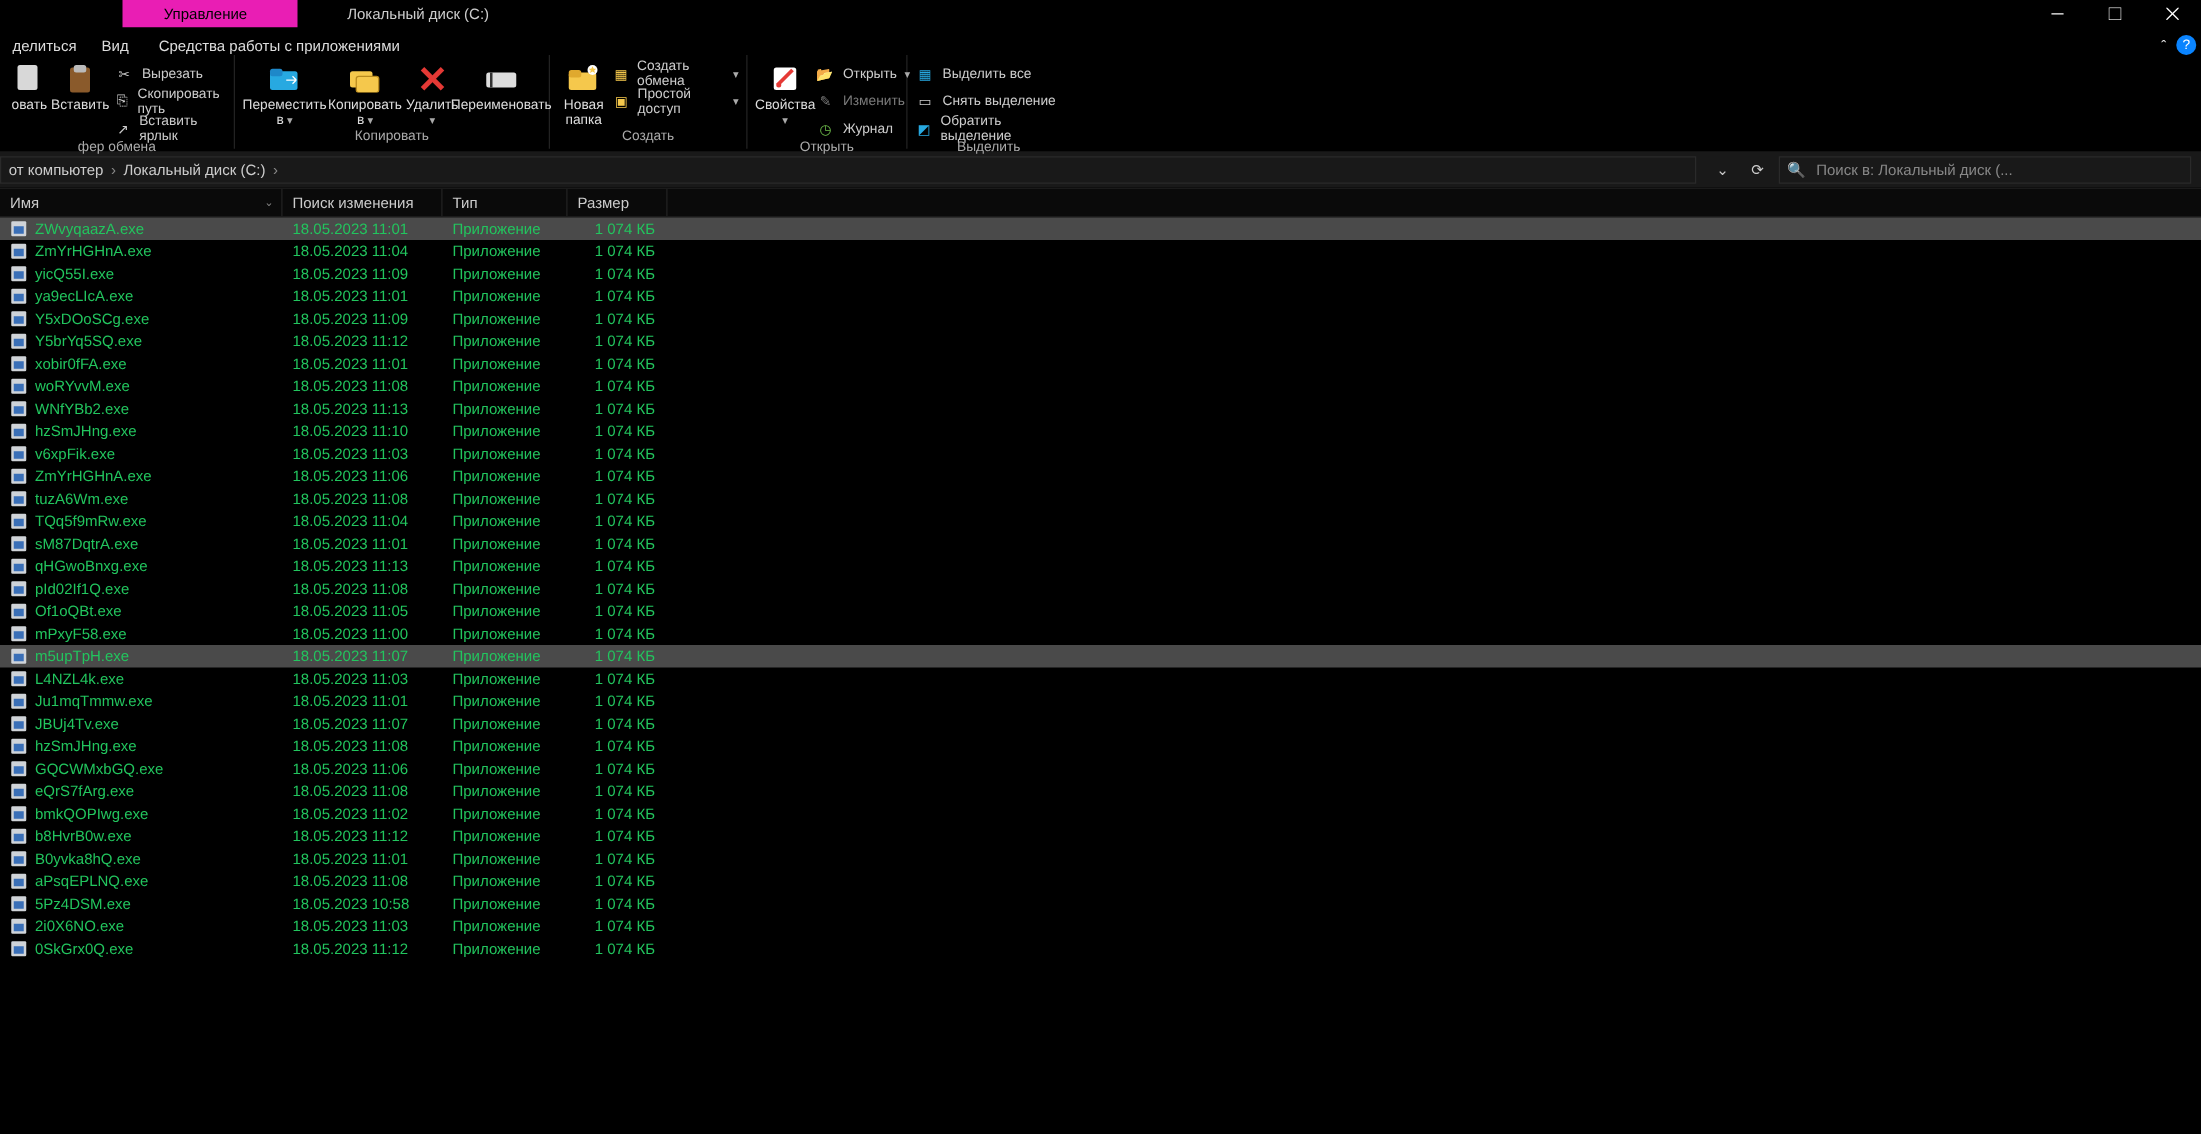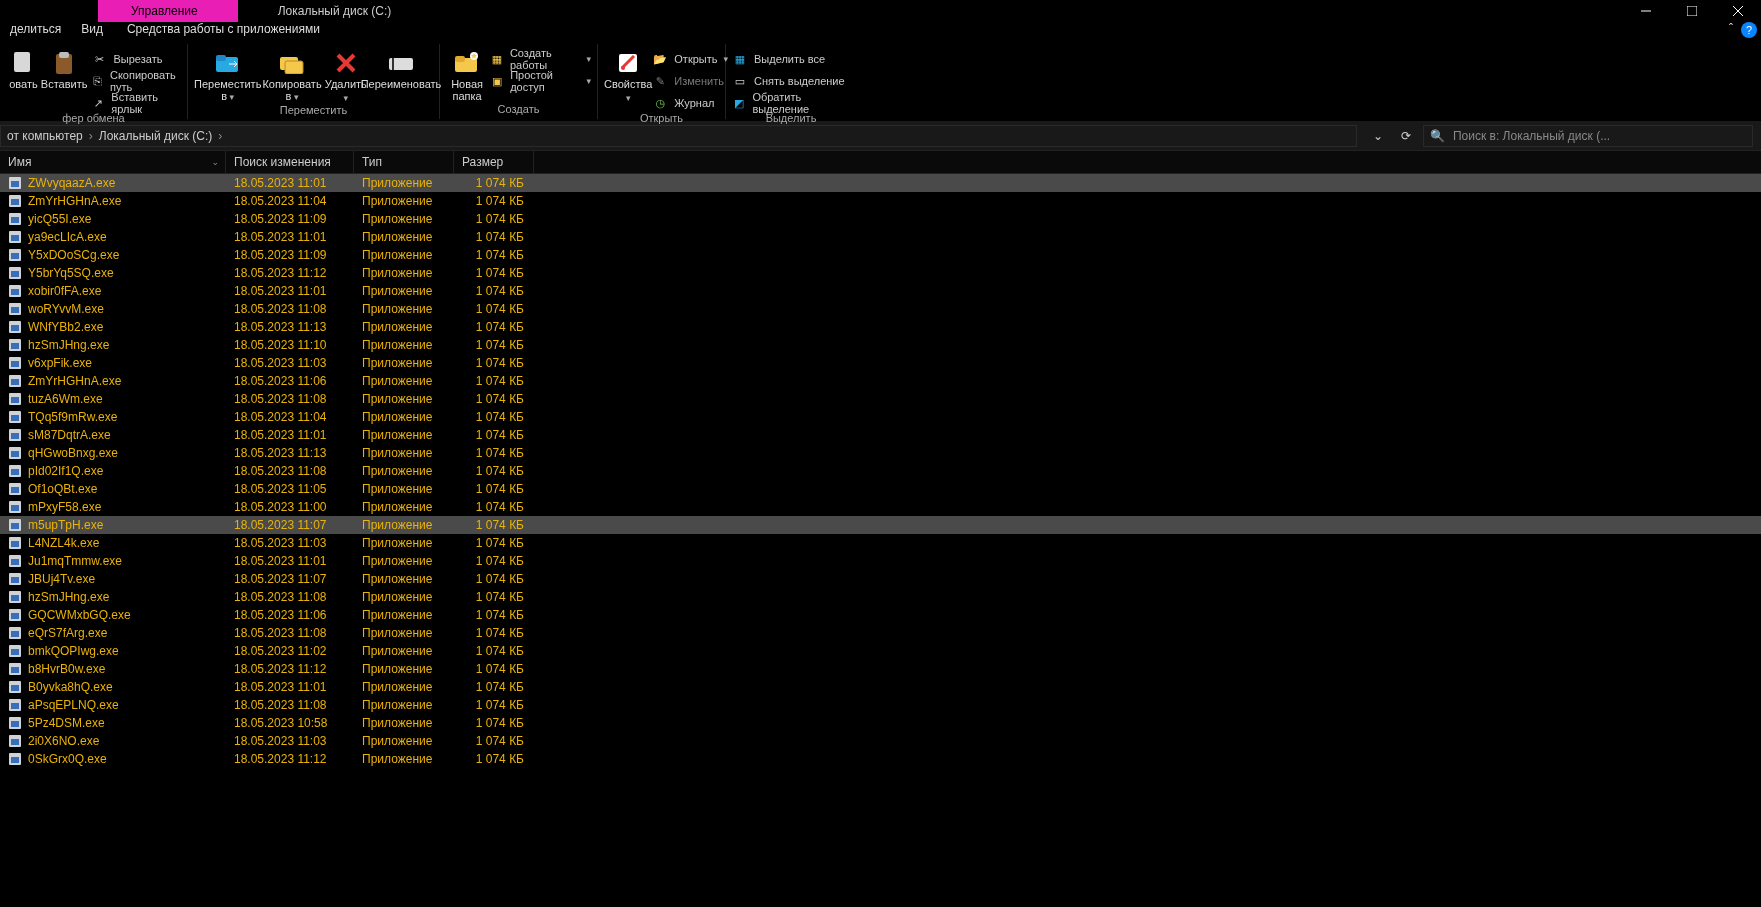--- a/index.html
+++ b/index.html
@@ -19,21 +19,21 @@
   }
   
   .titlebar{height:22px;display:flex;align-items:stretch;background:var(--bg);}
   .titlebar .tab{padding:0 40px;display:flex;align-items:center;}
   .titlebar .tab.accent{background:var(--accent);color:#000;padding-left:33px;}
   .titlebar .tab.title{color:#ccc;}
   .titlebar .spacer{flex:1;}
   .winbtns{display:flex;}
   .winbtn{width:46px;display:flex;align-items:center;justify-content:center;color:#fff;}
   
-  .subhdr{height:22px;display:flex;align-items:flex-start;background:var(--bg);position:relative;}
+  .subhdr{height:22px;display:flex;align-items:flex-end;background:var(--bg);position:relative;}
   .subhdr .item{padding:0 10px;color:#ddd;}
   .subhdr .caret{position:absolute;right:28px;color:#ddd;}
   .subhdr .help{position:absolute;right:4px;width:16px;height:16px;border-radius:8px;background:var(--blue);color:#fff;text-align:center;line-height:16px;font-size:11px;}
   
   .ribbon{height:76px;background:var(--bg);display:flex;border-bottom:1px solid #000;}
   .rgroup{border-right:1px solid #222;display:flex;flex-direction:column;}
   .rgroup .body{flex:1;display:flex;align-items:flex-start;padding:4px 6px 0 6px;}
   .rgroup .caption{height:16px;text-align:center;color:#aaa;font-size:11px;}
   .bigbtn{display:flex;flex-direction:column;align-items:center;width:72px;color:#ddd;padding-top:2px;}
   .bigbtn .icon{width:28px;height:26px;margin-bottom:2px;display:flex;align-items:center;justify-content:center;}
@@ -48,21 +48,21 @@
   .crumbs{flex:1;height:22px;background:#191919;color:#ccc;display:flex;align-items:center;padding-left:6px;border:1px solid #2a2a2a;margin-right:4px;}
   .crumb-sep{margin:0 6px;color:#888;}
   .iconbtn{width:22px;height:22px;display:flex;align-items:center;justify-content:center;color:#ccc;}
   .search{width:330px;height:22px;background:#191919;border:1px solid #2a2a2a;color:#888;display:flex;align-items:center;padding:0 6px;gap:8px;}
   
   .filearea{position:absolute;left:0;right:0;top:150px;bottom:0;overflow:hidden;}
   .colhdr{height:24px;display:flex;align-items:flex-start;color:#ccc;border-top:1px solid #222;border-bottom:1px solid #222;background:#0a0a0a;}
   .colhdr .c{border-right:1px solid #222;height:100%;display:flex;align-items:center;padding-left:8px;}
   .colhdr .sortarrow{margin-left:auto;margin-right:6px;color:#888;font-size:9px;}
   .rows{}
-  .row{height:18px;display:flex;align-items:center;color:#eab308;}
+  .row{height:18px;display:flex;align-items:center;color:#22c55e;}
   .row.sel{background:#4a4a4a;}
   .row .c{padding-left:8px;}
   .cName{width:226px;display:flex;align-items:center;gap:6px;}
   .cDate{width:128px;}
   .cType{width:100px;}
   .cSize{width:80px;text-align:right;padding-right:10px;}
   .fileicon{width:14px;height:14px;display:inline-flex;align-items:center;justify-content:center;}
 </style>
 </head>
 <body>
@@ -172,40 +172,40 @@
       <div class="bigbtn" style="width:64px">
         <span class="icon">
             <svg width="26" height="18">
               <rect x="1" y="4" width="24" height="12" rx="2" fill="#ddd"></rect>
               <rect x="4" y="4" width="2" height="12" fill="#333"></rect>
             </svg>
           </span>
         <span class="lbl">Переименовать</span>
       </div>
     </div>
-    <div class="caption">Переместить</div>
+    <div class="caption">Копировать</div>
   </div>
 
   <div class="rgroup" style="width:158px">
     <div class="body">
       <div class="bigbtn" style="width:48px">
         <span class="icon">
             <svg width="26" height="22">
               <rect x="1" y="6" width="22" height="14" rx="2" fill="#f5c84c"></rect>
               <rect x="1" y="4" width="10" height="6" rx="2" fill="#e0a92e"></rect>
               <circle cx="20" cy="4" r="4" fill="#fff"></circle>
               <path d="M20 1 l1 2 2 0 -1.6 1.4 .6 2 -2 -1.2 -2 1.2 .6 -2 -1.6 -1.4 2 0 z" fill="#f5c84c"></path>
             </svg>
           </span>
         <span class="lbl">Новая папка</span>
       </div>
       <div class="smallcol" style="margin-left:2px">
         <div class="smallbtn arrowdown">
             <span class="micon" style="color:#f5c84c">▦</span>
-            <span>Создать работы</span>
+            <span>Создать обмена</span>
           </div>
         <div class="smallbtn arrowdown">
             <span class="micon" style="color:#f5c84c">▣</span>
             <span>Простой доступ</span>
           </div>
       </div>
     </div>
     <div class="caption">Создать</div>
   </div>
 

